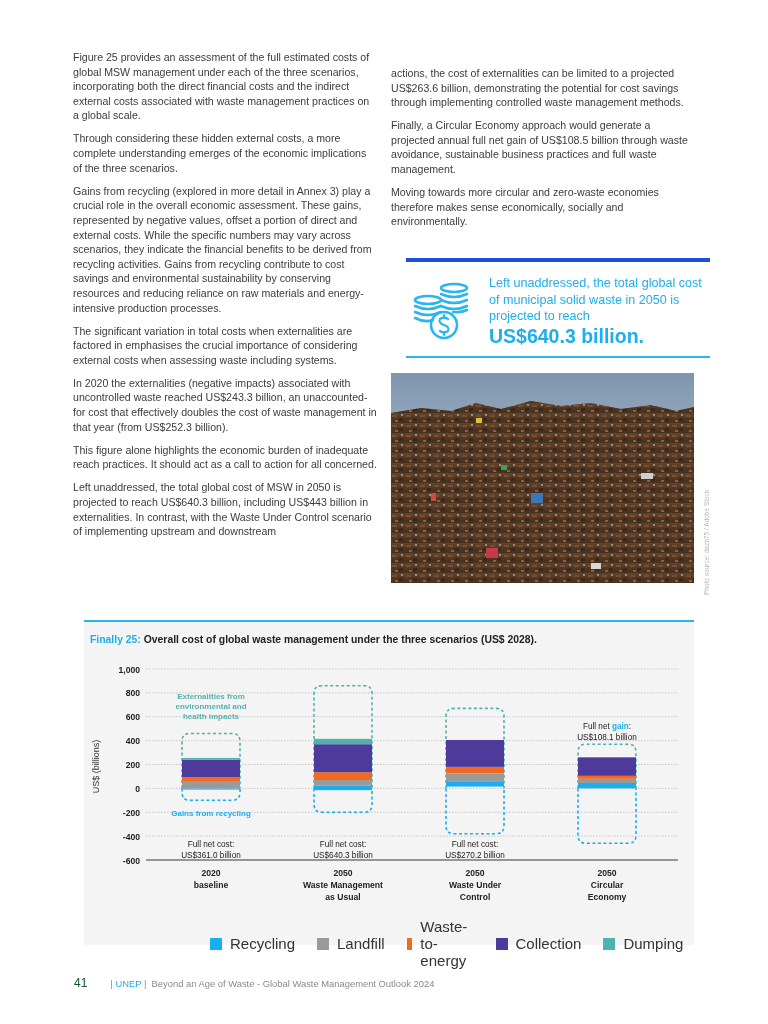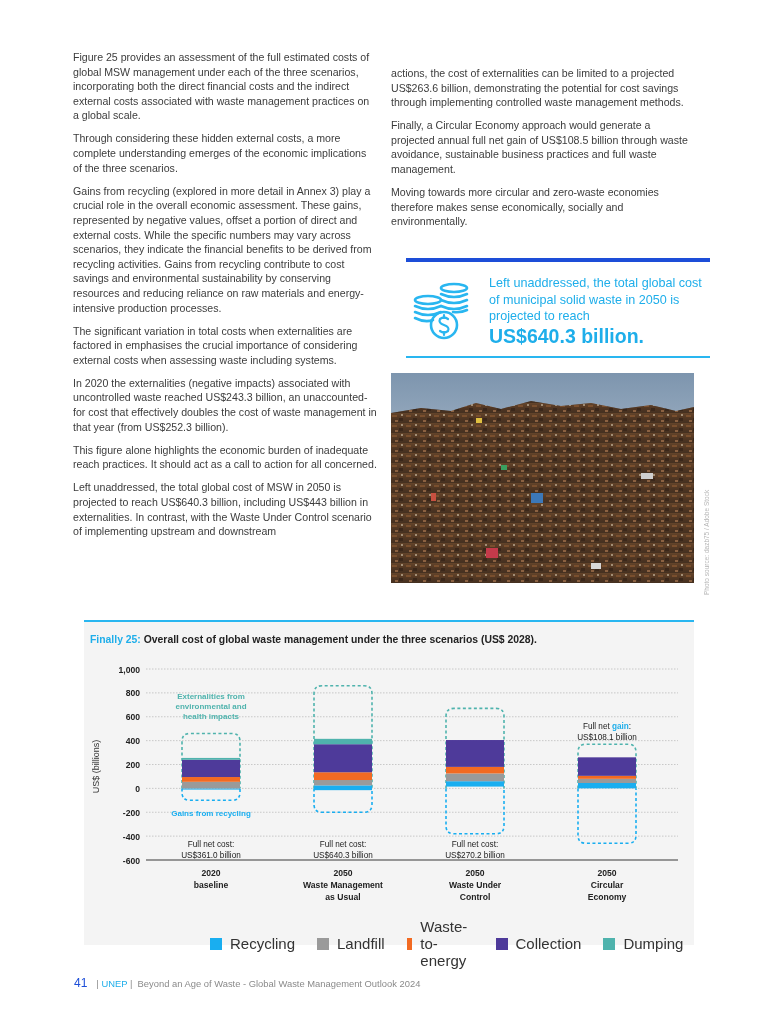--- a/index.html
+++ b/index.html
@@ -27,21 +27,21 @@
     border-top: 2px solid #29b6f0; box-sizing: border-box; }
   #fig-caption { position: absolute; left: 6px; top: 12px; font-size: 10.4px; font-weight: bold; color: #222; white-space: nowrap; }
   #fig-caption .lbl { color: #1eaeea; }
   #chart { position: absolute; left: 0; top: 0; width: 610px; height: 325px; }
 
   #legend { position: absolute; left: 126px; top: 296px; display: flex; gap: 0; font-size: 15px; color: #333; }
   .leg-item { display: flex; align-items: center; margin-right: 22px; }
   .leg-sw { width: 12px; height: 12px; margin-right: 8px; display: inline-block; }
 
   #footer { position: absolute; left: 74px; top: 976px; font-size: 9.4px; color: #8a8a8a; white-space: nowrap; }
-  #footer .pg { color: #1d4ed8; font-size: 12px; margin-right: 9px; }
+  #footer .pg { color: #14532d; font-size: 12px; margin-right: 23px; }
   #footer .unep { color: #1eaeea; }
 </style>
 </head>
 <body>
 
 <div id="col-left" class="col">
   <p>Figure 25 provides an assessment of the full estimated costs of global MSW management under each of the three scenarios, incorporating both the direct financial costs and the indirect external costs associated with waste management practices on a global scale.</p>
   <p>Through considering these hidden external costs, a more complete understanding emerges of the economic implications of the three scenarios.</p>
   <p>Gains from recycling (explored in more detail in Annex 3) play a crucial role in the overall economic assessment. These gains, represented by negative values, offset a portion of direct and external costs. While the specific numbers may vary across scenarios, they indicate the financial benefits to be derived from recycling activities. Gains from recycling contribute to cost savings and environmental sustainability by conserving resources and reducing reliance on raw materials and energy-intensive production processes.</p>
   <p>The significant variation in total costs when externalities are factored in emphasises the crucial importance of considering external costs when assessing waste including systems.</p>

